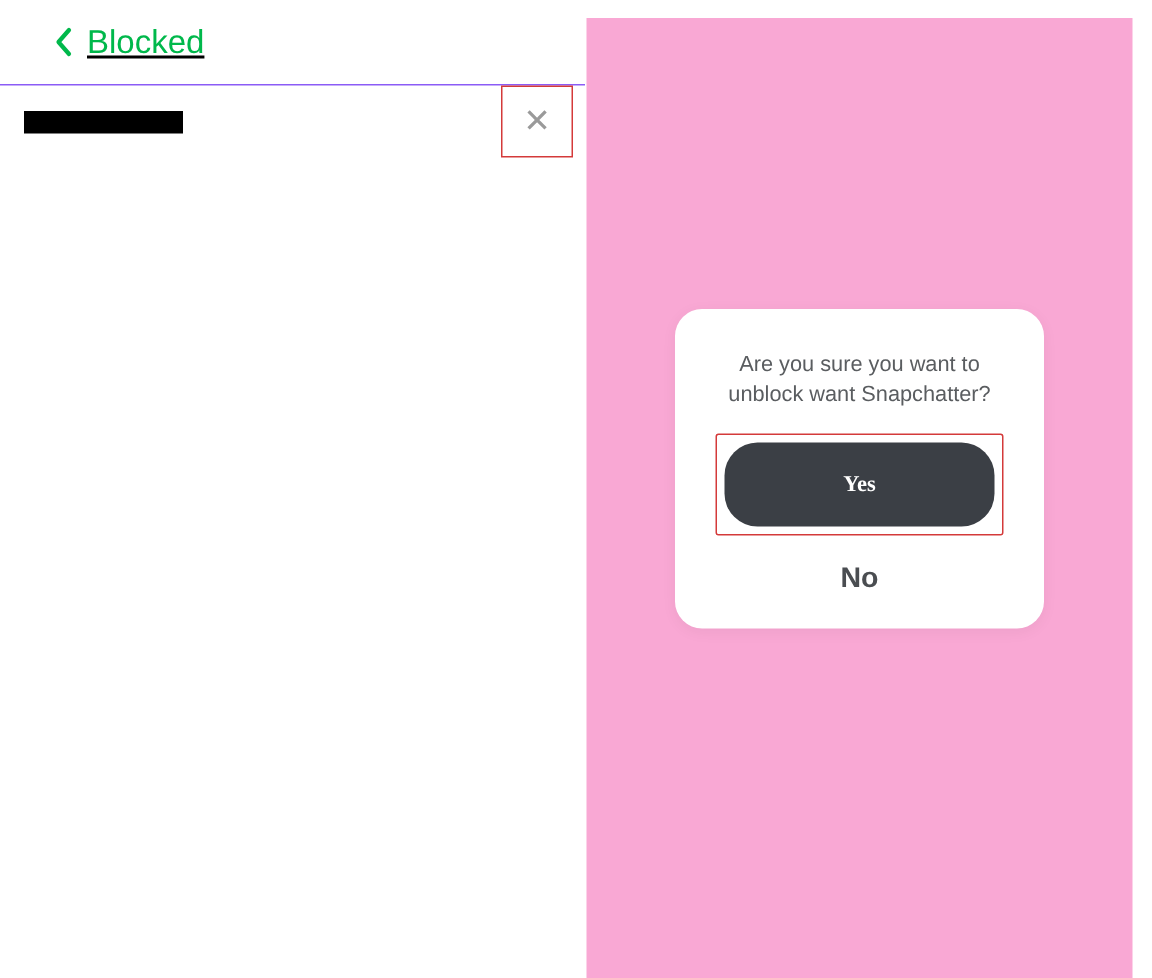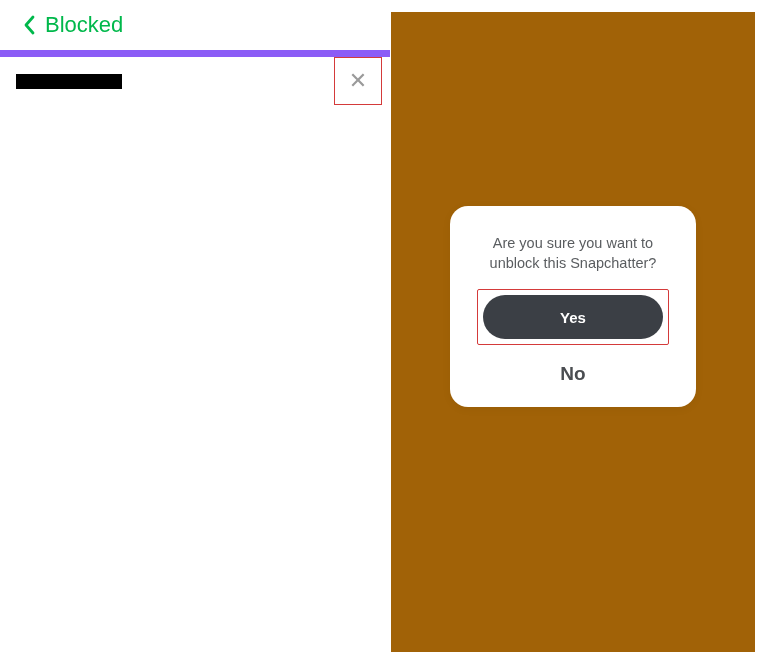--- a/index.html
+++ b/index.html
@@ -17,22 +17,23 @@
     .left-panel {
       width: 390px;
       height: 640px;
       background: #fff;
       position: relative;
     }
     .header {
       height: 57px;
       display: flex;
       align-items: center;
-      padding-left: 23px;
-      border-bottom: 7px solid #8b5cf6;
+      padding-left: 36px;
+      border-bottom: 1px solid #8b5cf6;
+      text-decoration: underline;
     }
     .back-chevron {
       color: #00b84b;
       font-size: 22px;
       margin-right: 10px;
       display: flex;
       align-items: center;
     }
     .header-title {
       color: #00b84b;
@@ -64,21 +65,21 @@
       cursor: pointer;
     }
     .close-x {
       color: #9a9a9a;
       font-size: 22px;
       font-weight: 300;
     }
     .right-panel {
       width: 364px;
       height: 640px;
-      background: #a16207;
+      background: #f9a8d4;
       position: relative;
       margin-top: 12px;
       margin-left: 1px;
     }
     .dialog {
       position: absolute;
       top: 194px;
       left: 50%;
       transform: translateX(-50%);
       width: 246px;
@@ -99,30 +100,31 @@
     }
     .yes-highlight {
       border: 1.5px solid #d43a3a;
       padding: 5px;
       border-radius: 2px;
       width: 192px;
       margin-bottom: 12px;
     }
     .yes-btn {
       width: 100%;
-      height: 44px;
+      height: 56px;
       background: #3b3f45;
       border-radius: 22px;
       display: flex;
       align-items: center;
       justify-content: center;
       color: #fff;
       font-size: 15px;
       font-weight: 700;
       cursor: pointer;
+      font-family: Liberation Serif, serif;
     }
     .no-btn {
       color: #4a4d51;
       font-size: 19px;
       font-weight: 700;
       cursor: pointer;
       padding: 6px 0 4px 0;
     }
   </style>
 </head>
@@ -142,20 +144,20 @@
     <div class="close-btn">
       <span class="close-x">✕</span>
     </div>
   </div>
 </div>
 
 <div class="right-panel">
   <div class="dialog">
     <div class="dialog-text">
       <span>Are you sure you want to</span><br>
-      <span>unblock this Snapchatter?</span>
+      <span>unblock want Snapchatter?</span>
     </div>
     <div class="yes-highlight">
       <div class="yes-btn">Yes</div>
     </div>
     <div class="no-btn">No</div>
   </div>
 </div>
 
 </body></html>

